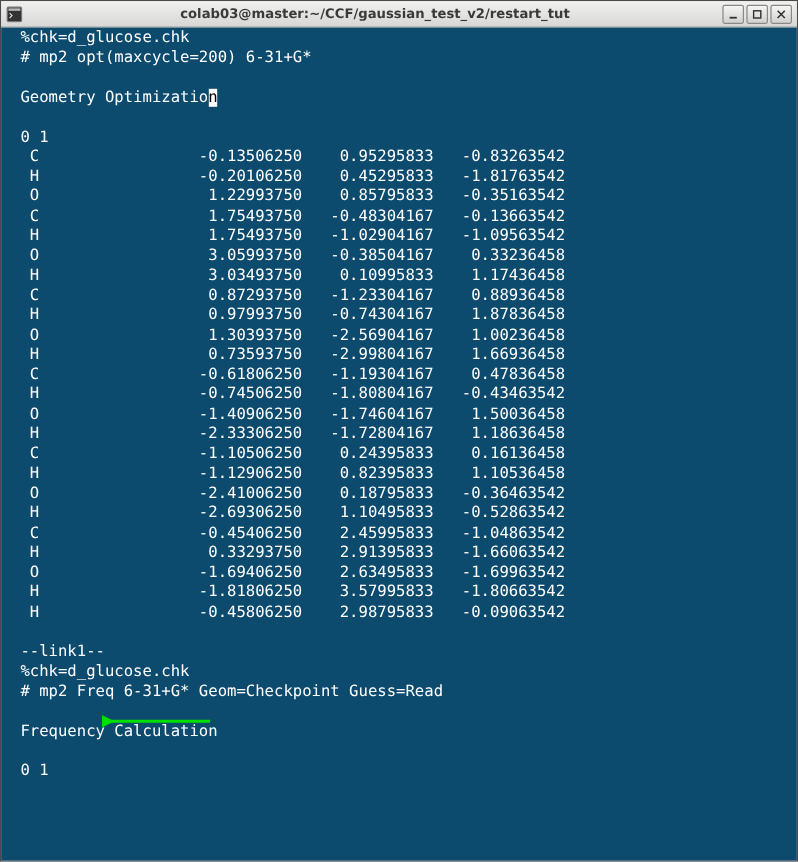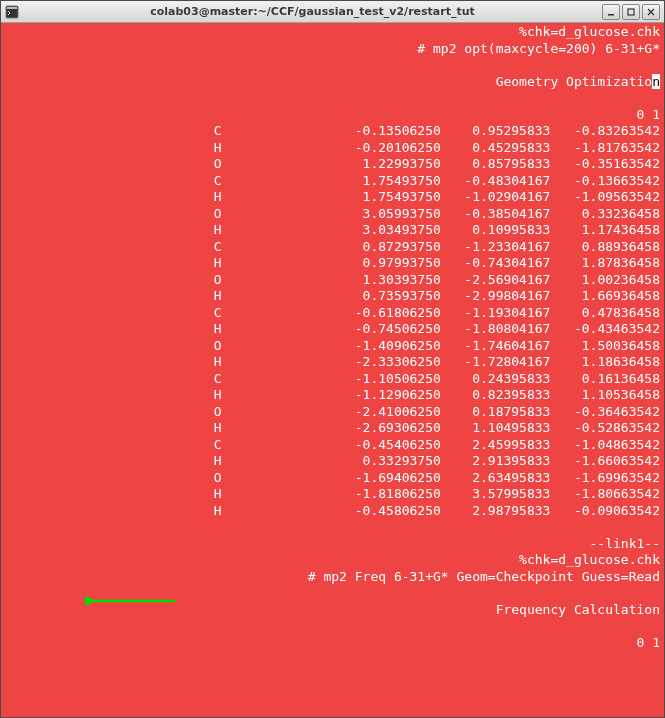--- a/index.html
+++ b/index.html
@@ -71,29 +71,28 @@
       font-size: 12px;
       color: #2b2b2b;
     }
     .menuitem {
       padding: 2px 8px;
       cursor: pointer;
     }
     .menuitem .u { text-decoration: underline; }
     .terminal {
       flex: 1;
-      background: #ef4444;
+      background: #0c4a6e;
       color: #fff;
       font-family: "DejaVu Sans Mono", "Liberation Mono", monospace;
       font-size: 13px;
       line-height: 1.27;
-      padding: 1px 4px 2px 0;
+      padding: 1px 4px 2px 16px;
       overflow: hidden;
       position: relative;
-      text-align: right;
     }
     .terminal pre {
       font-family: inherit;
       margin: 0;
       white-space: pre;
     }
     .hl {
       background: #fff;
       color: #000;
     }

